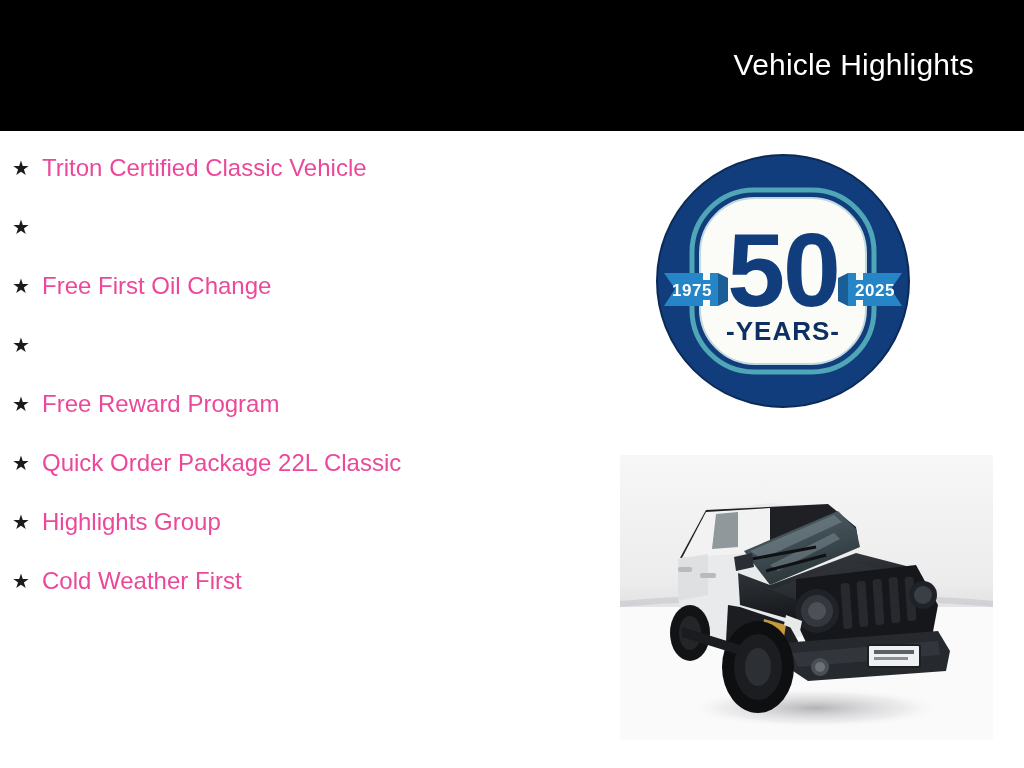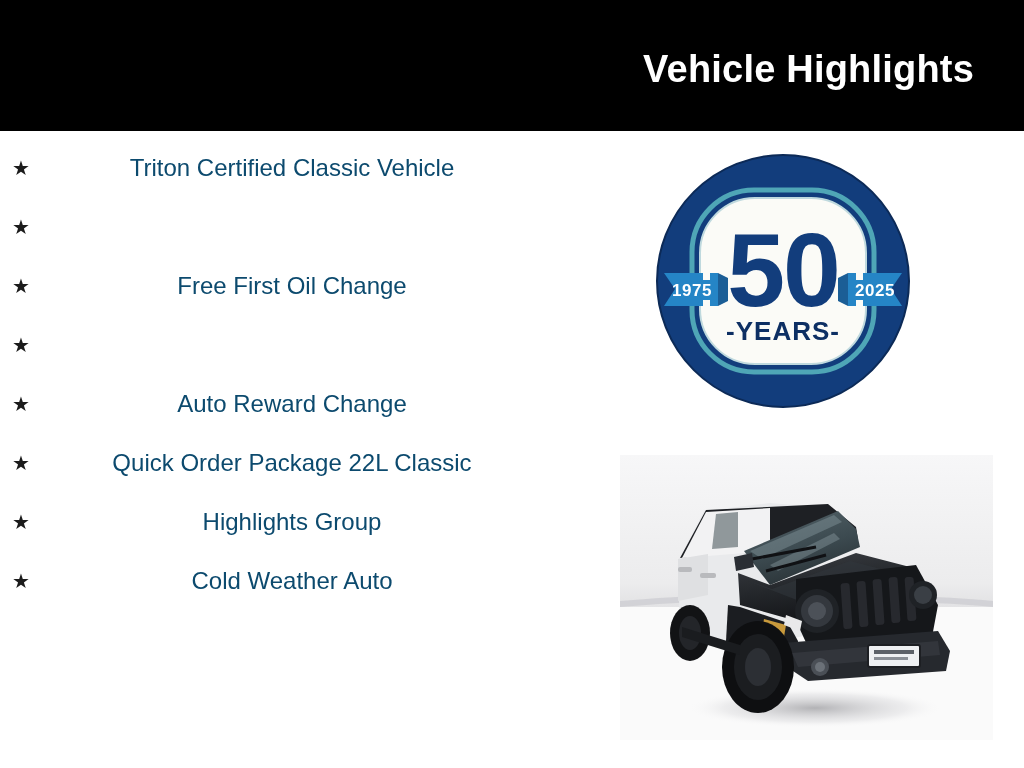--- a/index.html
+++ b/index.html
@@ -24,22 +24,22 @@
     width: 1024px;
     height: 131px;
     background: #000000;
     box-sizing: border-box;
   }
   #page-title {
     position: absolute;
     right: 50px;
     top: 48px;
     color: #ffffff;
-    font-size: 38px;
-    font-weight: 700;
+    font-size: 30px;
+    font-weight: 400;
     letter-spacing: 0.2px;
     white-space: nowrap;
   }
 
   
   #highlights-list {
     position: absolute;
     left: 0;
     top: 131px;
     width: 600px;
@@ -59,24 +59,23 @@
     font-size: 20px;
     line-height: 30px;
     color: #1b1b1b;
     text-align: left;
     font-family: "DejaVu Sans", sans-serif;
   }
   .highlight-text {
     flex: 1 1 auto;
     font-size: 24px;
     line-height: 30px;
-    color: #0c4a6e;
+    color: #ec4899;
     font-weight: 400;
     max-width: 500px;
-    text-align: center;
   }
 
   
   #anniversary-badge {
     position: absolute;
     left: 656px;
     top: 154px;
     width: 254px;
     height: 254px;
   }
@@ -116,36 +115,36 @@
     <span class="bullet-star">★</span>
     <span class="highlight-text">Free First Oil Change</span>
   </div>
 
   <div class="highlight-item">
     <span class="bullet-star">★</span>
   </div>
 
   <div class="highlight-item">
     <span class="bullet-star">★</span>
-    <span class="highlight-text">Auto Reward Change</span>
+    <span class="highlight-text">Free Reward Program</span>
   </div>
 
   <div class="highlight-item">
     <span class="bullet-star">★</span>
     <span class="highlight-text">Quick Order Package 22L Classic</span>
   </div>
 
   <div class="highlight-item">
     <span class="bullet-star">★</span>
     <span class="highlight-text">Highlights Group</span>
   </div>
 
   <div class="highlight-item">
     <span class="bullet-star">★</span>
-    <span class="highlight-text">Cold Weather Auto</span>
+    <span class="highlight-text">Cold Weather First</span>
   </div>
 
 </div>
 
 <div id="anniversary-badge">
   <svg viewBox="0 0 254 254" xmlns="http://www.w3.org/2000/svg">
 
     <circle cx="127" cy="127" r="126" fill="#123d7c"></circle>
     <circle cx="127" cy="127" r="126" fill="none" stroke="#0c2a57" stroke-width="2"></circle>
 

